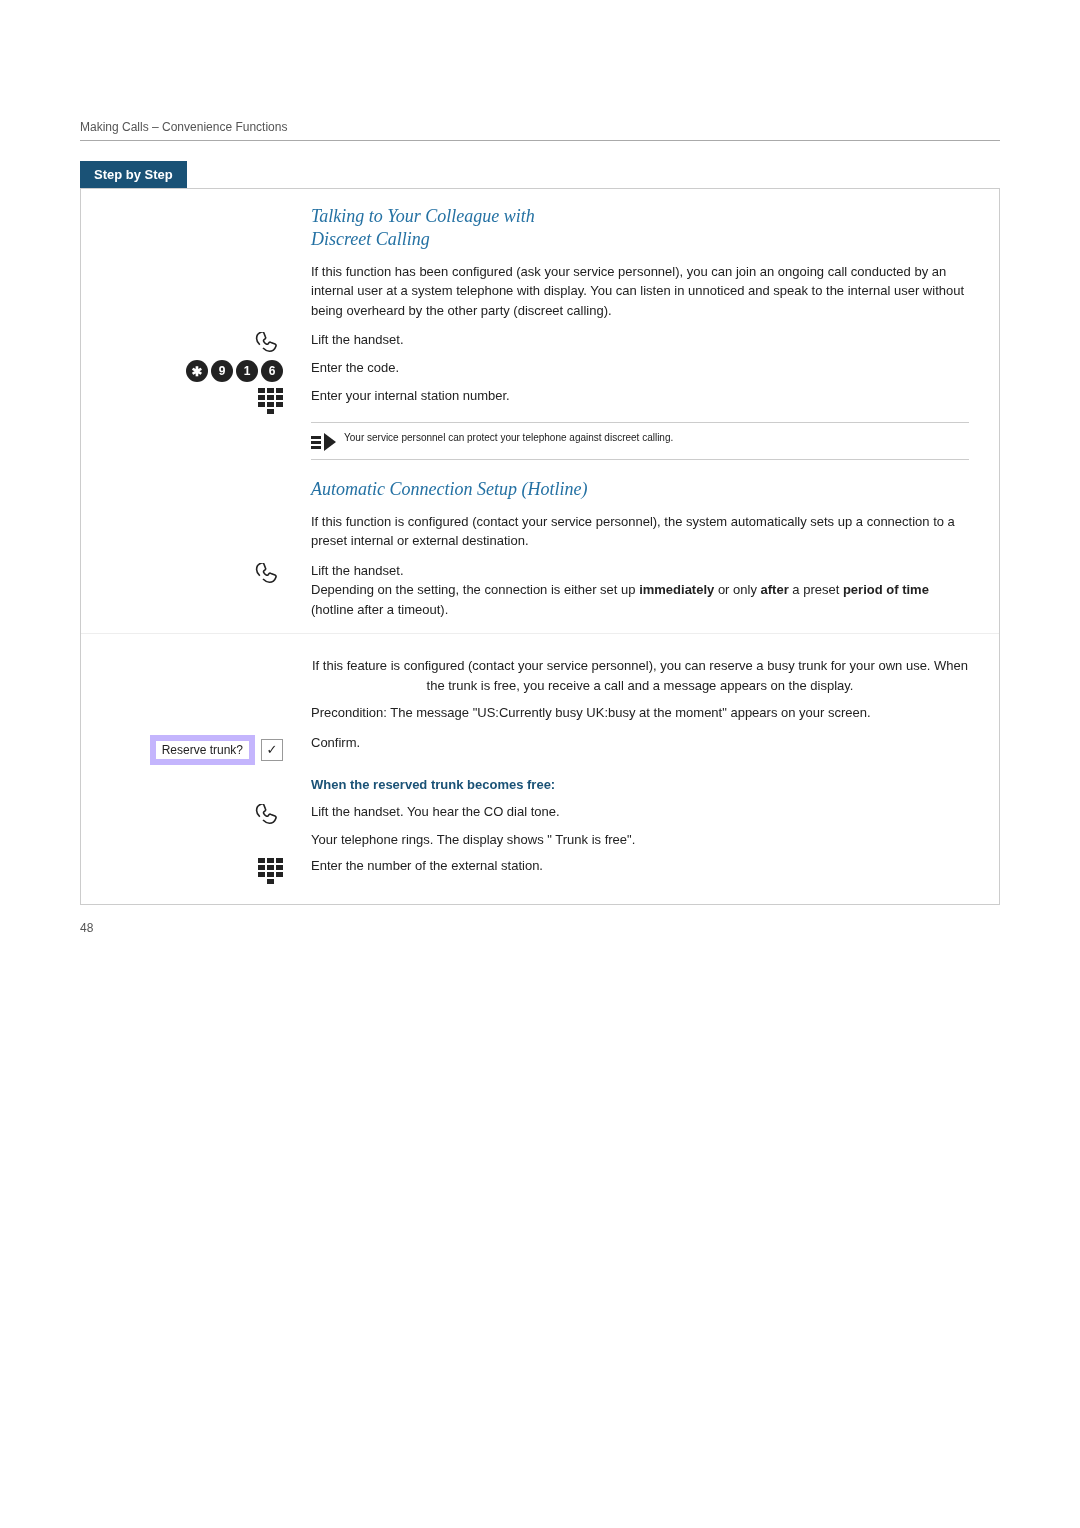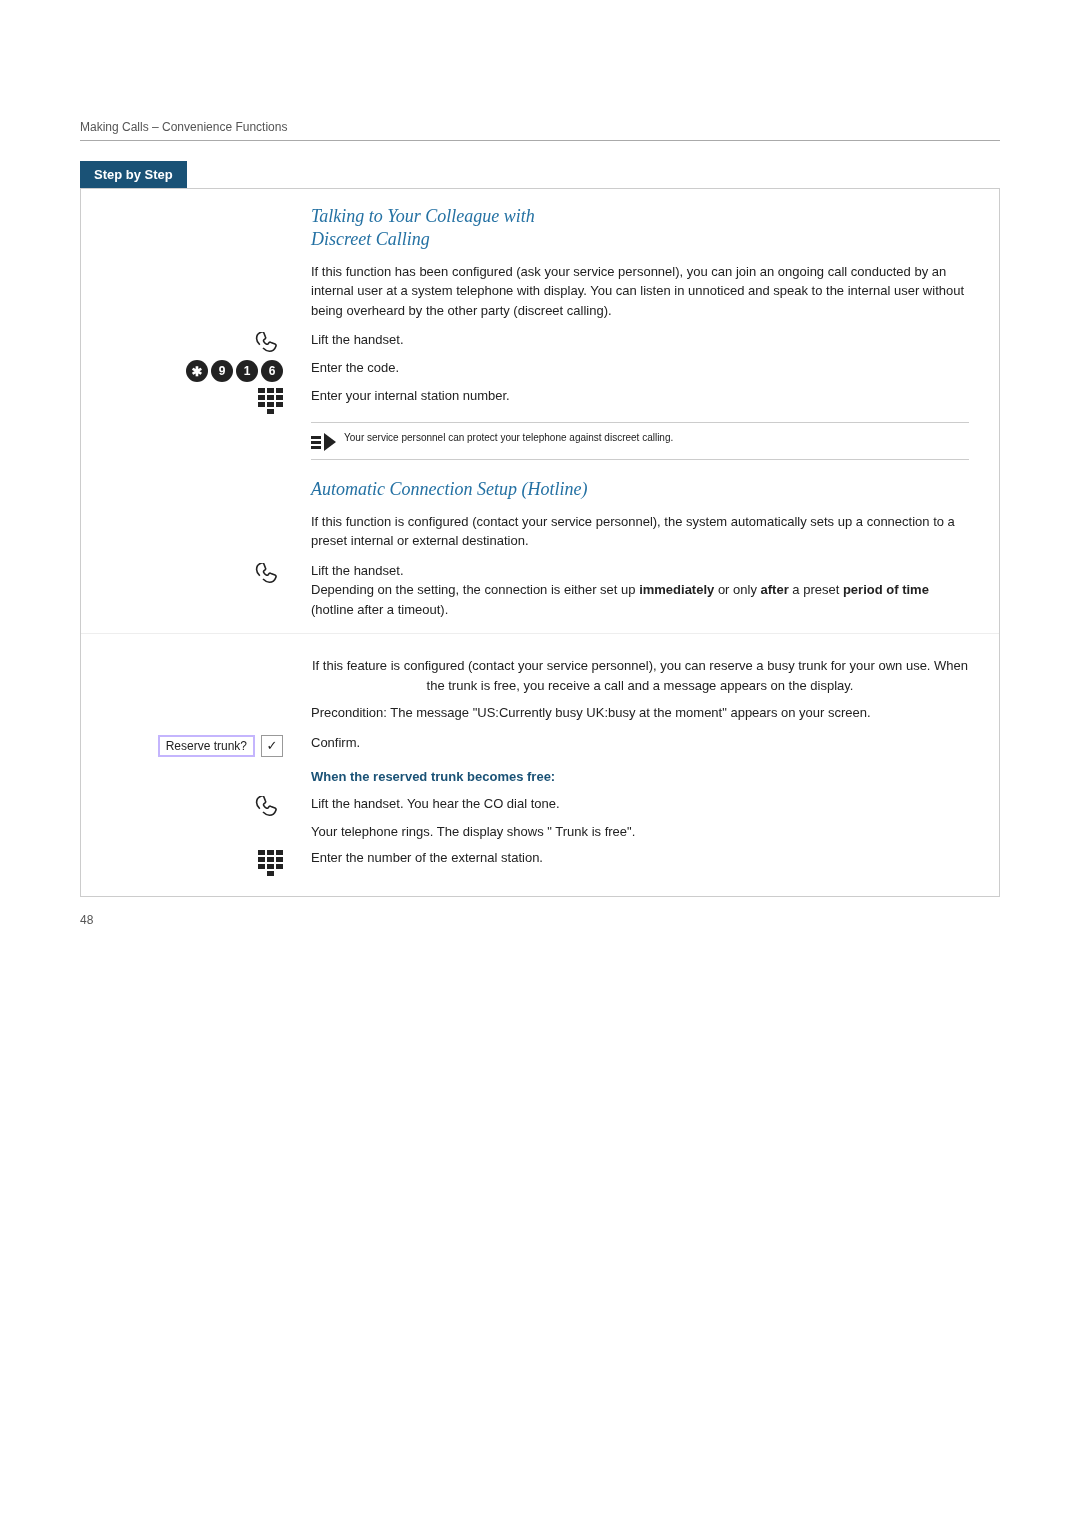--- a/index.html
+++ b/index.html
@@ -264,21 +264,21 @@
         <div class="full-step-left"></div>
         <div class="full-step-right" style="padding-right:30px;">
           <span style="font-weight:normal;">Precondition:</span>
           <span>The message "US:Currently busy UK:busy at the moment" appears on your screen.</span>
         </div>
       </div>
 
       <div class="full-step-row" style="padding-top:10px;">
         <div class="full-step-left">
           <div style="display:flex; align-items:center; gap:6px; justify-content:flex-end;">
-            <div style="border:2px solid #c4b5fd; padding:2px 6px; font-size:12px; color:#222; background:#fff; white-space:nowrap;">Reserve trunk?</div>
+            <div style="border:6px solid #c4b5fd; padding:2px 6px; font-size:12px; color:#222; background:#fff; white-space:nowrap;">Reserve trunk?</div>
             <div style="border:1px solid #999; width:22px; height:22px; display:flex; align-items:center; justify-content:center; font-size:13px;">✓</div>
           </div>
         </div>
         <div class="full-step-right">Confirm.</div>
       </div>
 
       <div class="full-step-row" style="padding-top:10px;">
         <div class="full-step-left"></div>
         <div class="full-step-right">
           <div style="font-size:13px; font-weight:bold; color:#1a5276;">When the reserved trunk becomes free:</div>

